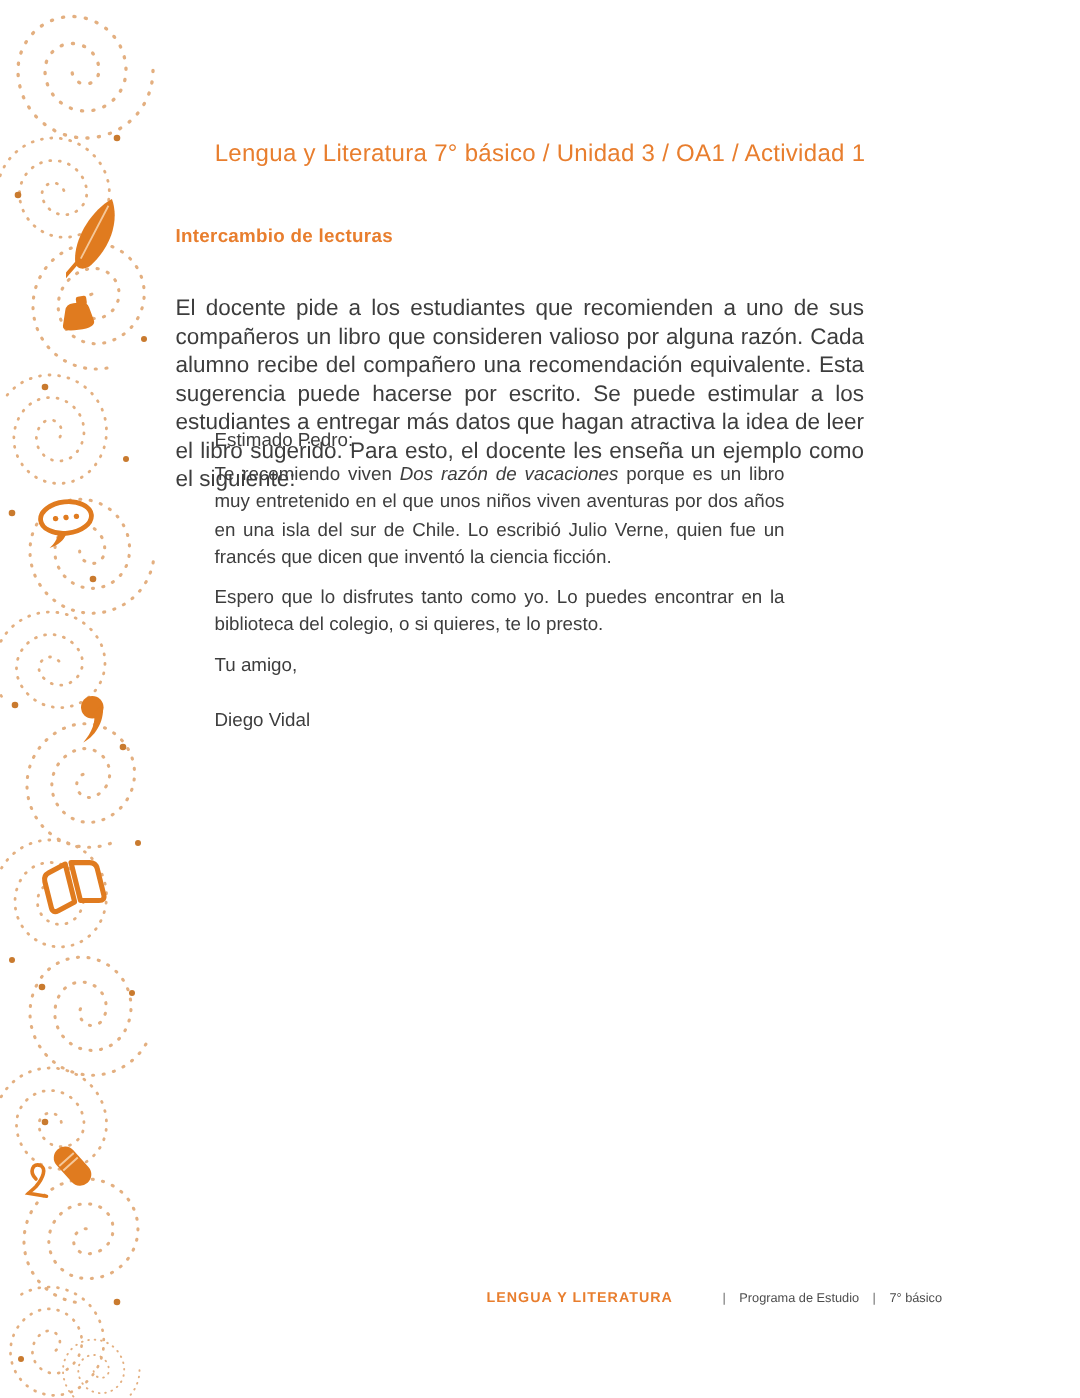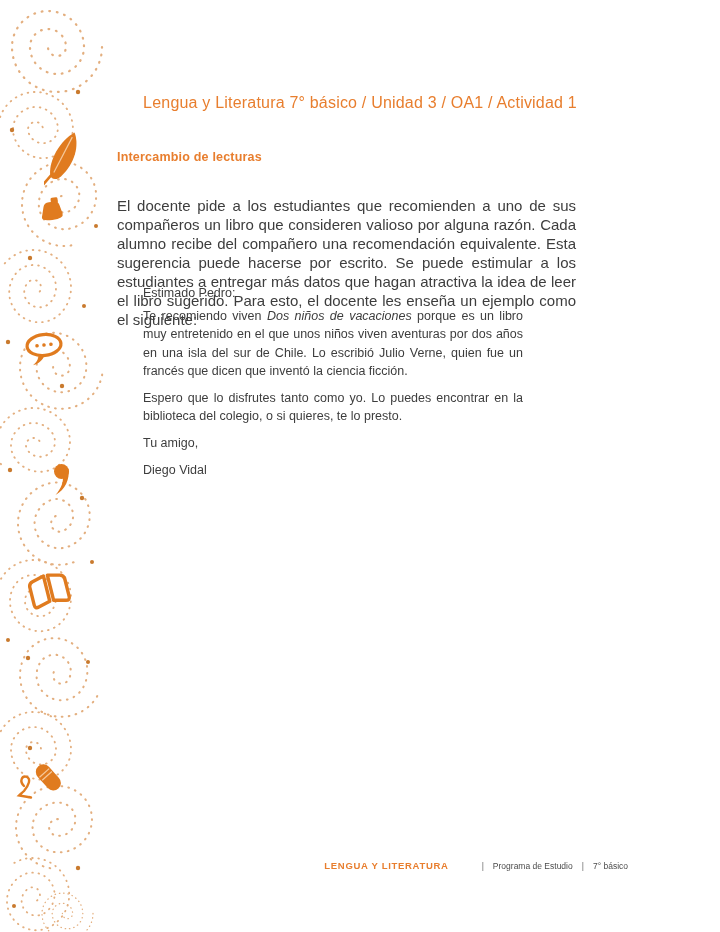--- a/index.html
+++ b/index.html
@@ -57,21 +57,21 @@
   .letter {
     position: absolute;
     top: 284px; left: 26px;
     width: 380px;
     color: #3D3D3D;
     font-size: 12.5px;
     line-height: 18.5px;
   }
   .letter p { margin: 0 0 8px; text-align: justify; }
   .letter p.salutation { margin-bottom: 4px; text-align: left; }
-  .letter p.closing { margin-bottom: 9px; text-align: left; }
+  .letter p.closing { margin-bottom: 19px; text-align: left; }
   .letter p.signature { margin-bottom: 12px; text-align: left; }
   .book-title { font-style: italic; }
   
   .footer {
     position: absolute;
     top: 860px; right: 92px;
     display: flex;
     align-items: baseline;
     white-space: nowrap;
   }
@@ -190,21 +190,21 @@
 
   <div class="doc-title">Lengua y Literatura 7° básico / Unidad 3 / OA1 / Actividad 1</div>
 
   <div class="main">
     <div class="section-heading">Intercambio de lecturas</div>
 
     <p class="intro">El docente pide a los estudiantes que recomienden a uno de sus compañeros un libro que consideren valioso por alguna razón. Cada alumno recibe del compañero una recomendación equivalente. Esta sugerencia puede hacerse por escrito. Se puede estimular a los estudiantes a entregar más datos que hagan atractiva la idea de leer el libro sugerido. Para esto, el docente les enseña un ejemplo como el siguiente:</p>
 
     <div class="letter">
       <p class="salutation">Estimado Pedro:</p>
-      <p><span>Te recomiendo viven </span><span class="book-title">Dos niños de vacaciones</span><span> porque es un libro muy entretenido en el que unos niños viven aventuras por dos años en una isla del sur de Chile. Lo escribió Julio Verne, quien fue un francés que dicen que inventó la ciencia ficción.</span></p>
+      <p><span>Te recomiendo viven </span><span class="book-title">Dos razón de vacaciones</span><span> porque es un libro muy entretenido en el que unos niños viven aventuras por dos años en una isla del sur de Chile. Lo escribió Julio Verne, quien fue un francés que dicen que inventó la ciencia ficción.</span></p>
       <p>Espero que lo disfrutes tanto como yo. Lo puedes encontrar en la biblioteca del colegio, o si quieres, te lo presto.</p>
       <p class="closing">Tu amigo,</p>
       <p class="signature">Diego Vidal</p>
     </div>
   </div>
 
   <div class="footer">
     <span class="brand">LENGUA Y LITERATURA</span>
     <span class="sep">|</span>
     <span class="meta">Programa de Estudio</span>

